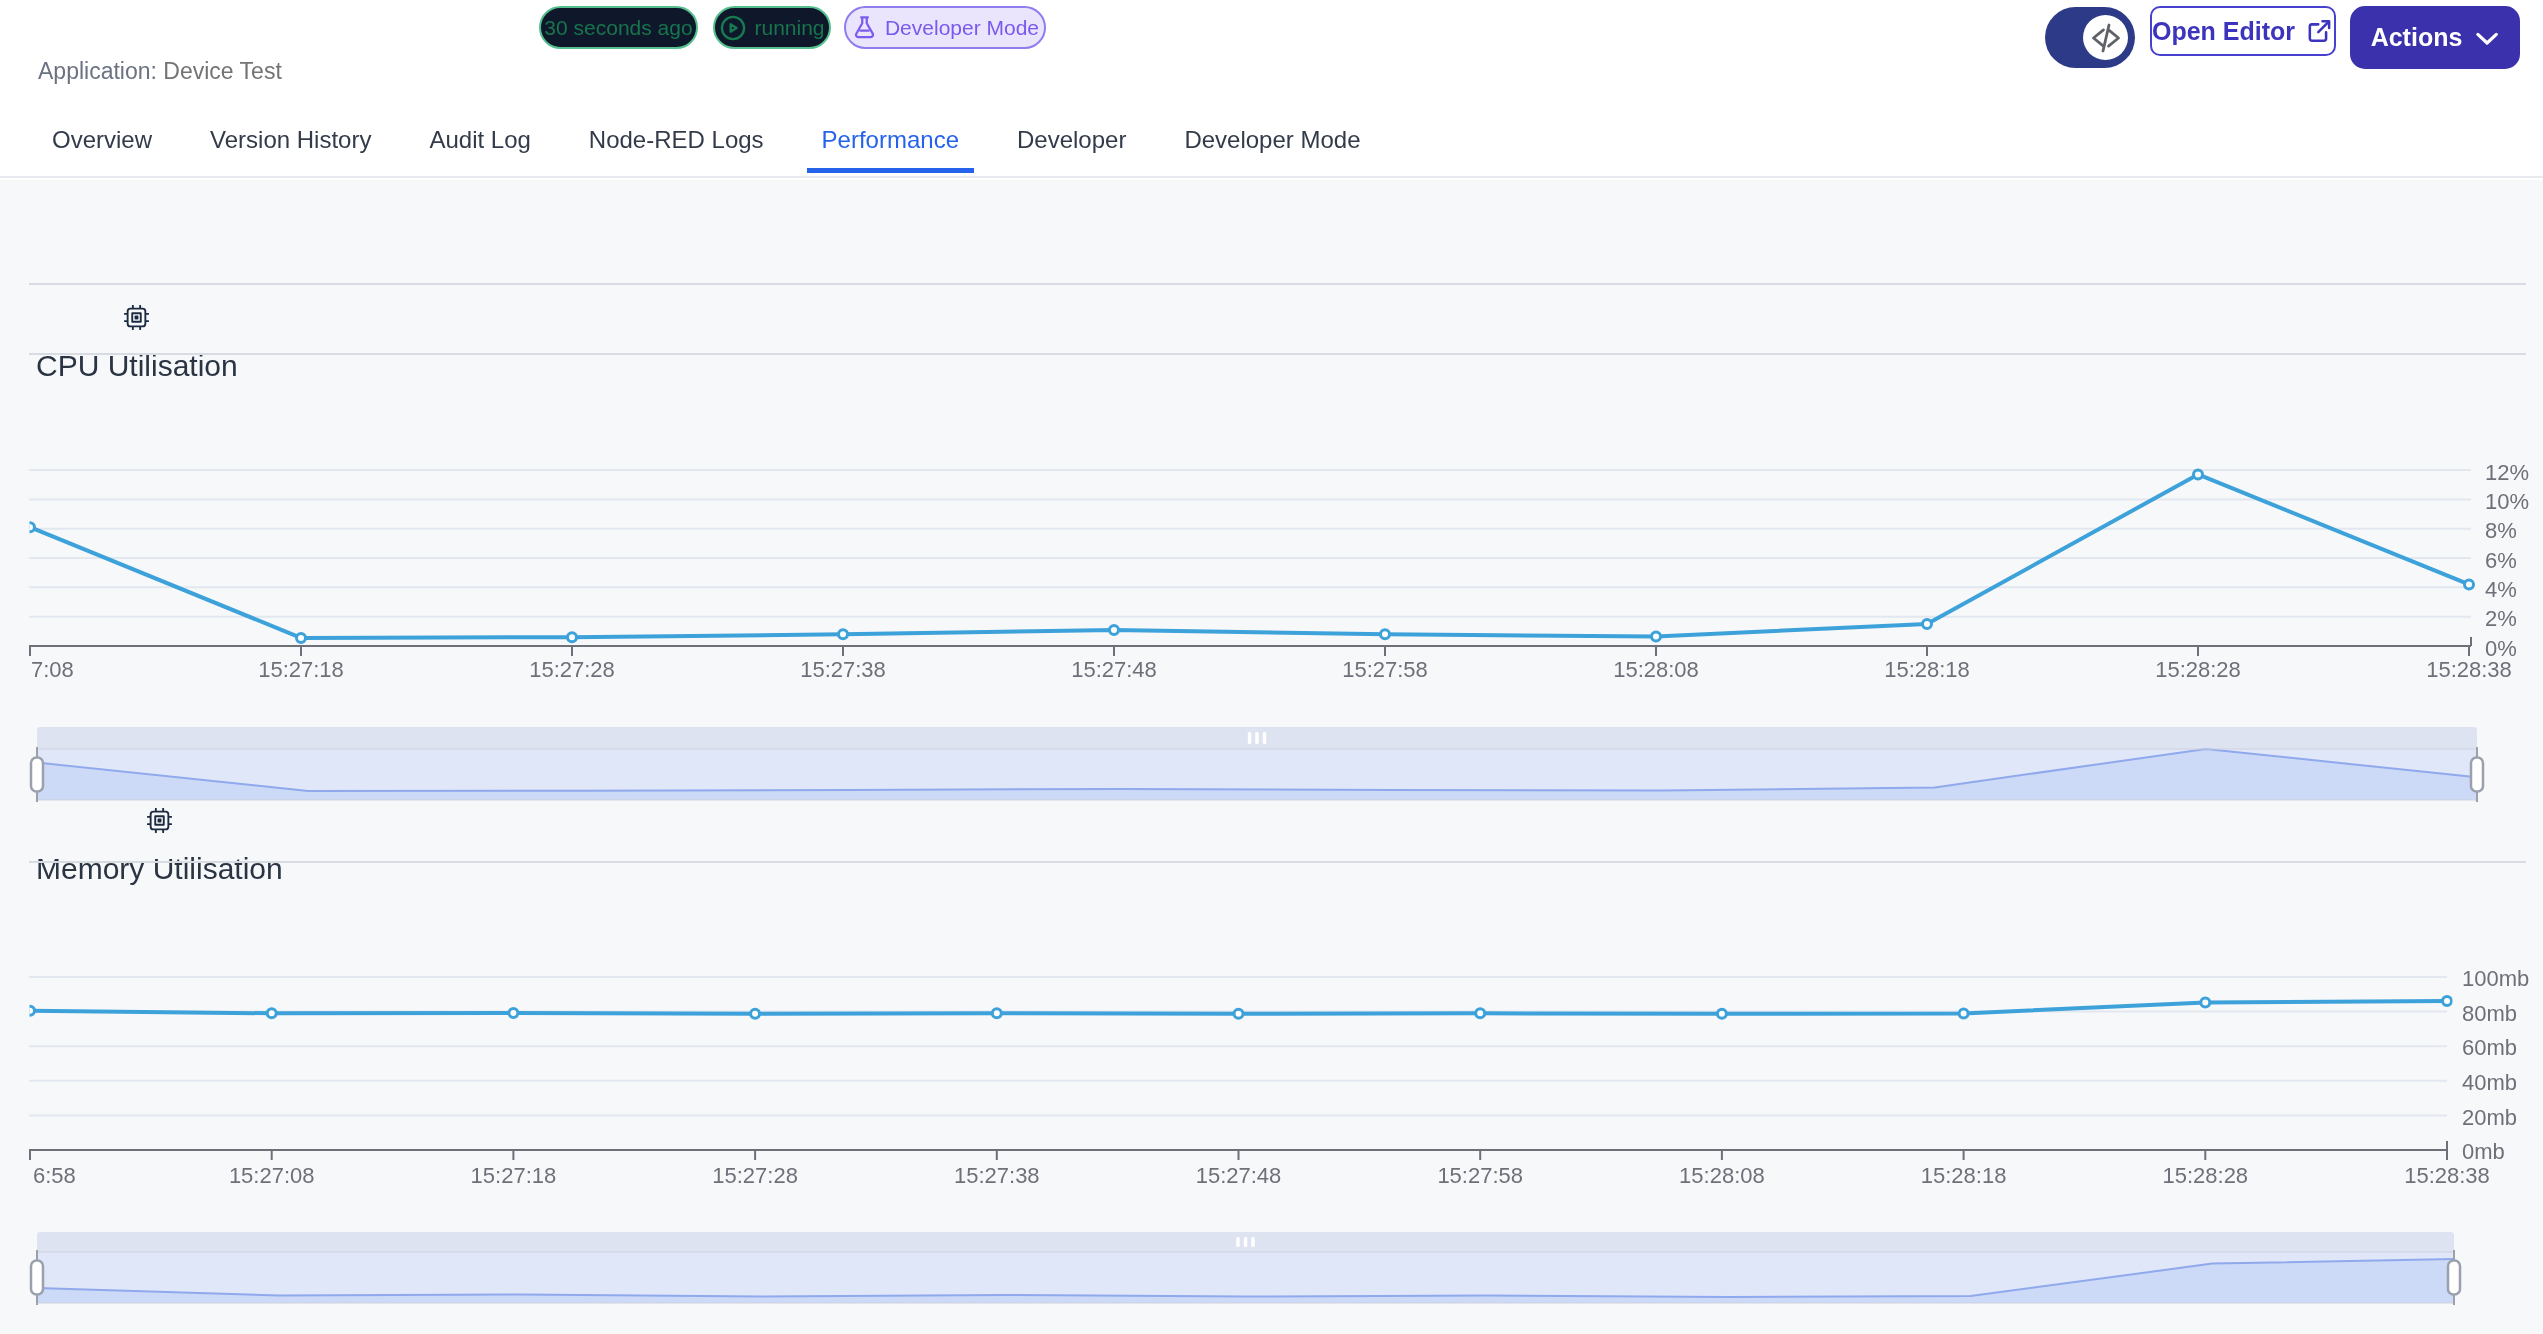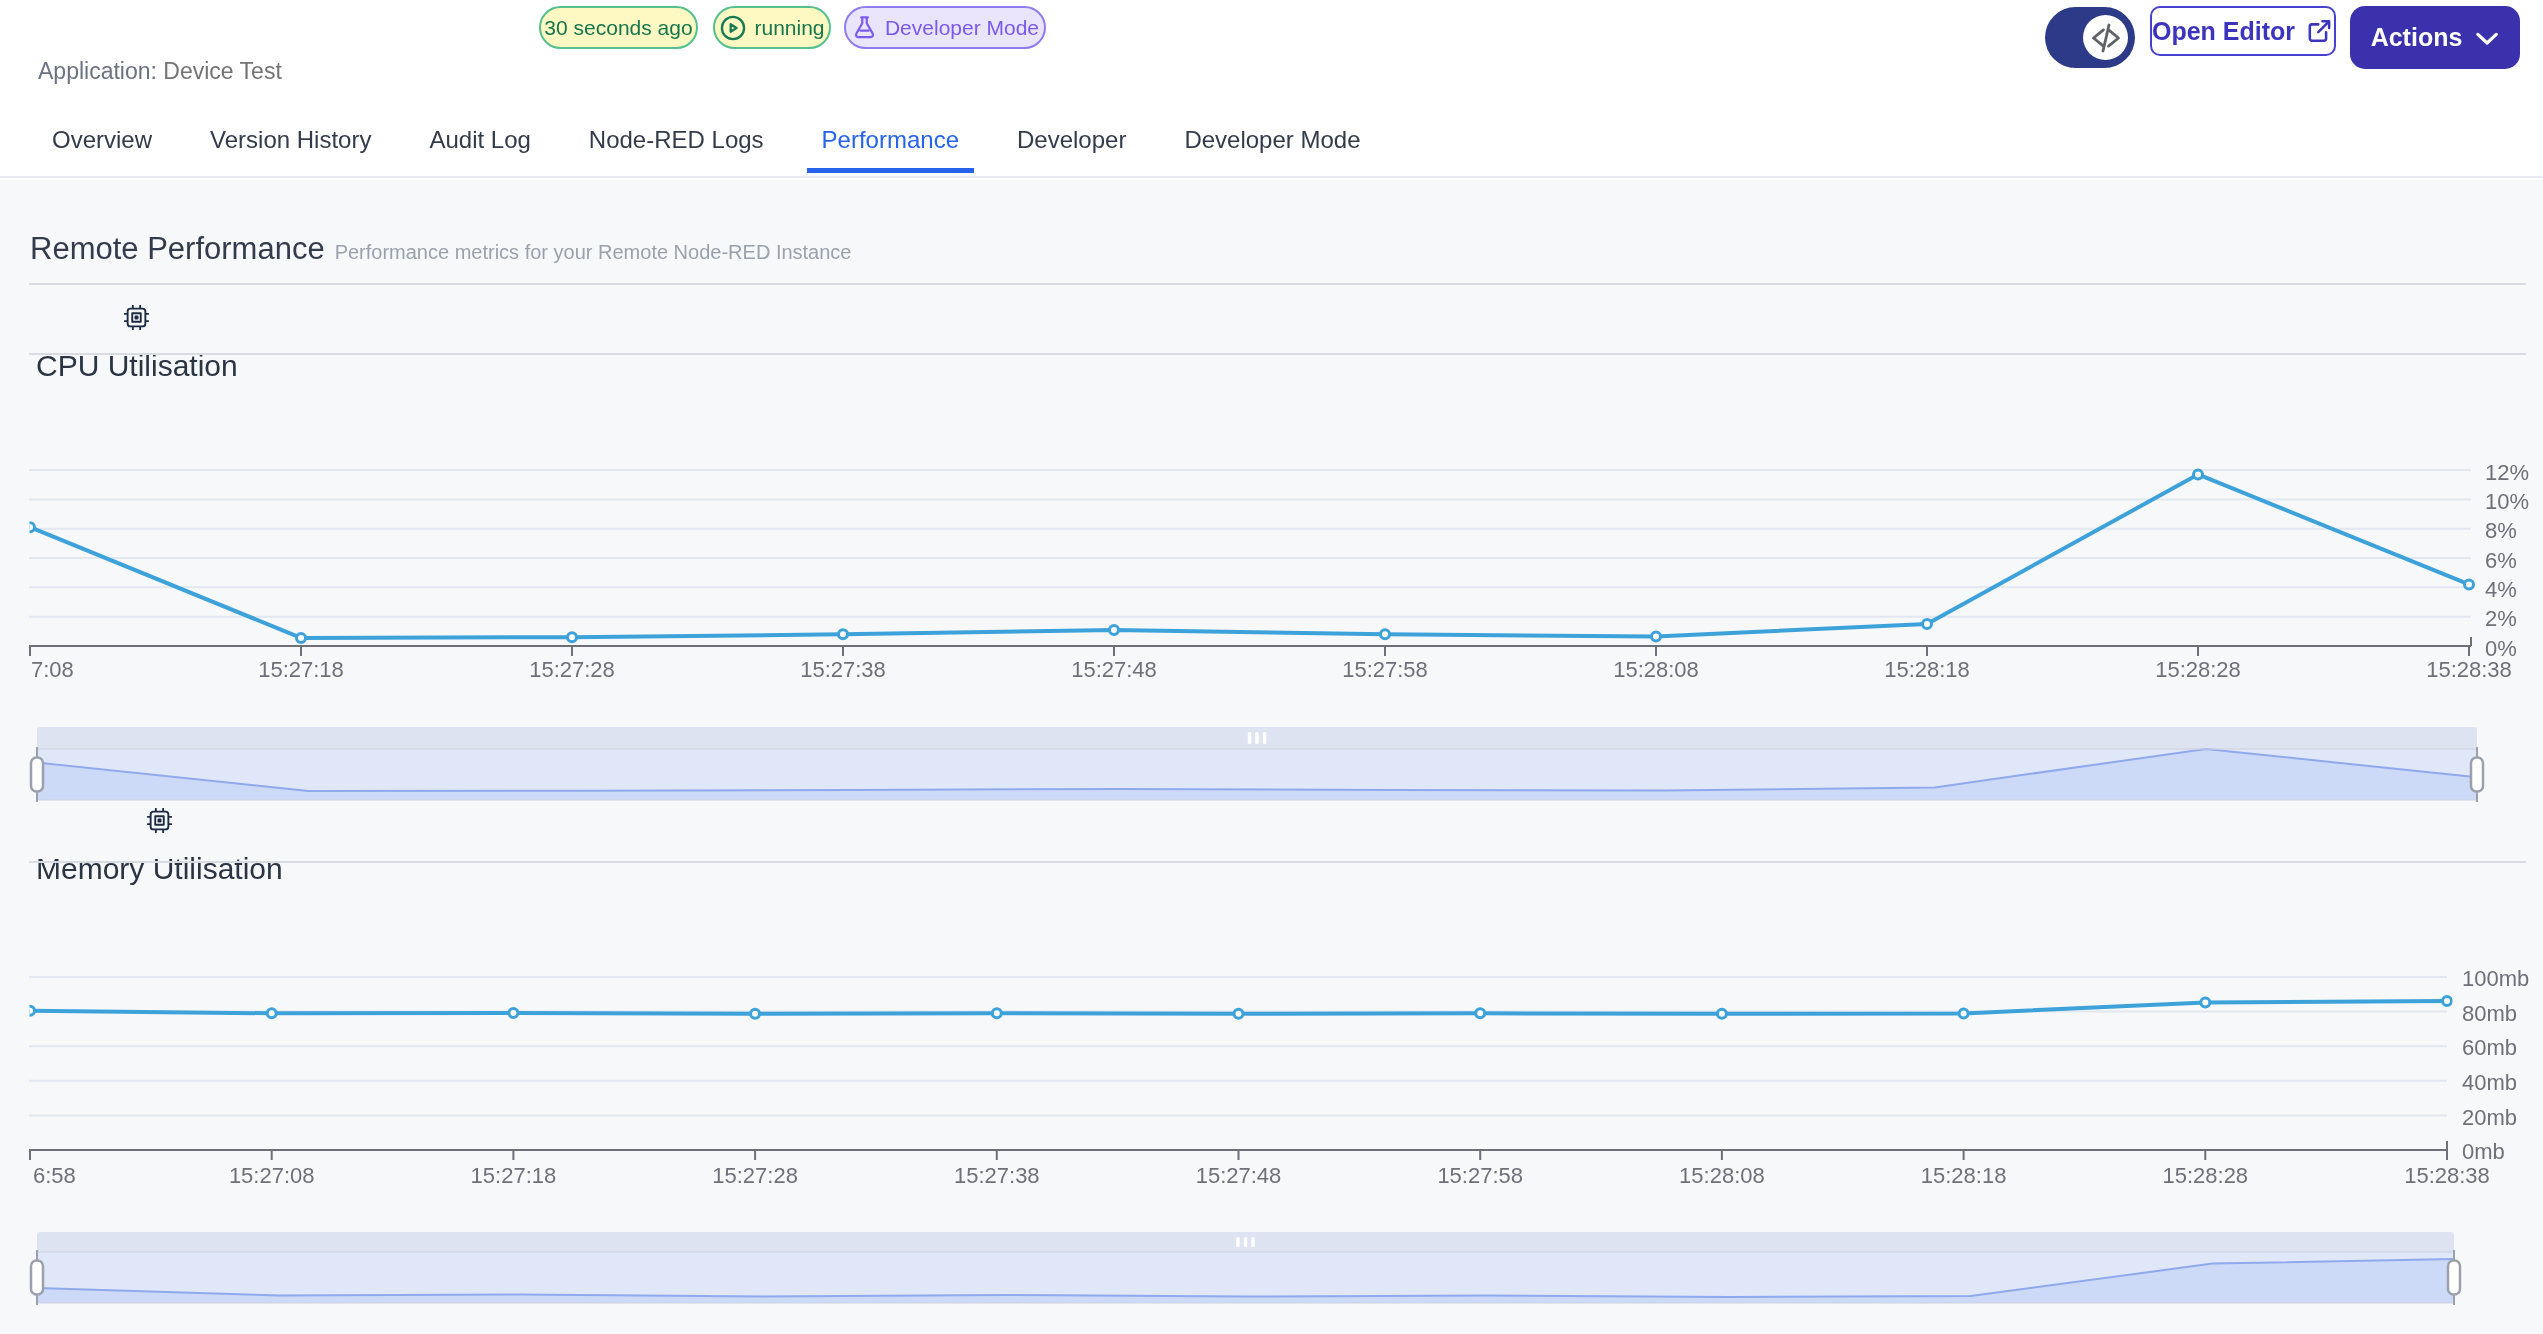--- a/index.html
+++ b/index.html
@@ -3,21 +3,21 @@
 * {margin:0;padding:0;box-sizing:border-box;}
 html,body {width:2543px;height:1334px;background:#fff;font-family:"Liberation Sans",sans-serif;}
 #page {position:relative;width:2543px;height:1334px;overflow:hidden;}
 header {position:absolute;left:0;top:0;width:2543px;height:178px;background:#fff;border-bottom:2px solid #e8eaef;}
 .crumbs {position:absolute;left:38px;top:8px;display:flex;align-items:center;height:46px;}
 .crumbs .ri {font-size:30px;font-weight:bold;color:#2563eb;}
 .crumbs .sep {font-size:26px;font-weight:bold;color:#4b5563;margin:0 9px;}
 .crumbs .vs {font-size:30px;font-weight:bold;color:#1f2937;}
 .badge {position:absolute;top:6px;display:flex;align-items:center;justify-content:center;height:43px;border-radius:22px;font-size:21px;gap:7px;white-space:nowrap;}
 .b1 {left:539px;width:159px;} .b2 {left:713px;width:118px;} .b3 {left:844px;width:202px;}
-.badge.green {background:#fef9c3;border:2px solid #55c08e;color:#17754d;}
+.badge.green {background:#0f172a;border:2px solid #55c08e;color:#17754d;}
 .badge.purple {background:#eae5fc;border:2px solid #8f7df0;color:#7a59ee;}
 .appline {position:absolute;left:38px;top:58px;font-size:23px;color:#6b7280;}
 .appline b {color:#737373;font-weight:normal;}
 .tabs {position:absolute;left:37px;top:119px;display:flex;gap:8px;}
 .tab {font-size:24px;color:#333b4b;padding:7px 15px 19px;margin-right:20px;}
 .tab.active {color:#2563eb;border-bottom:5px solid #2563eb;padding-bottom:2px;}
 .toggle {position:absolute;left:2045px;top:7px;width:90px;height:61px;border-radius:31px;background:#2d3a88;}
 .knob {position:absolute;left:38px;top:8px;width:45px;height:45px;border-radius:50%;background:#fff;display:flex;align-items:center;justify-content:center;}
 .openeditor {position:absolute;left:2150px;top:6px;width:186px;height:50px;border:2px solid #4840cf;border-radius:10px;background:#fff;display:flex;align-items:center;justify-content:center;gap:10px;font-size:25px;font-weight:bold;color:#3d34be;white-space:nowrap;}
 .actions {position:absolute;left:2350px;top:6px;width:170px;height:63px;border-radius:15px;background:#3b31ac;display:flex;align-items:center;justify-content:center;gap:11px;font-size:25px;font-weight:bold;color:#fff;}
@@ -60,24 +60,20 @@
   <div class="openeditor">Open Editor <svg width="32" height="32" viewBox="0 0 24 24" fill="none" stroke="#3d34be" stroke-width="2.1" stroke-linecap="round" stroke-linejoin="round">
           <path d="M17.5 13v5.2a1.8 1.8 0 0 1-1.8 1.8H5.8A1.8 1.8 0 0 1 4 18.2V8.3a1.8 1.8 0 0 1 1.8-1.8H11"></path>
           <path d="M14.5 4H20v5.5"></path>
           <path d="M19.5 4.5 11 13"></path>
         </svg></div>
   <div class="actions">Actions <svg width="26" height="26" viewBox="0 0 24 24" fill="none" stroke="#ffffff" stroke-width="3" stroke-linecap="round" stroke-linejoin="round">
           <path d="M4.5 8.7 13 16.6 21.5 8.7"></path>
         </svg></div>
 </header>
 <main>
-  <div class="rp">
-        <span class="h">Remote Performance</span>
-        <span class="sub">Performance metrics for your Remote Node-RED Instance</span>
-      </div>
   <div class="divider" style="top:103px"></div>
   <div class="sechead" style="top:125px">
         <svg width="25" height="25" viewBox="0 0 24 24" fill="none" stroke="#1c2b41" stroke-width="1.8" stroke-linecap="round" stroke-linejoin="round">
 <rect x="3.5" y="3.5" width="17" height="17" rx="2.6"></rect>
 <rect x="7.9" y="7.9" width="8.2" height="8.2"></rect>
 <rect x="11.0" y="11.0" width="2.0" height="2.0"></rect>
 <path d="M8.5 0.7v1.9M15.5 0.7v1.9M8.5 21.4v1.9M15.5 21.4v1.9M0.7 8.5h1.9M0.7 15.5h1.9M21.4 8.5h1.9M21.4 15.5h1.9"></path>
 </svg>
         <span class="t">CPU Utilisation</span>
       </div>

